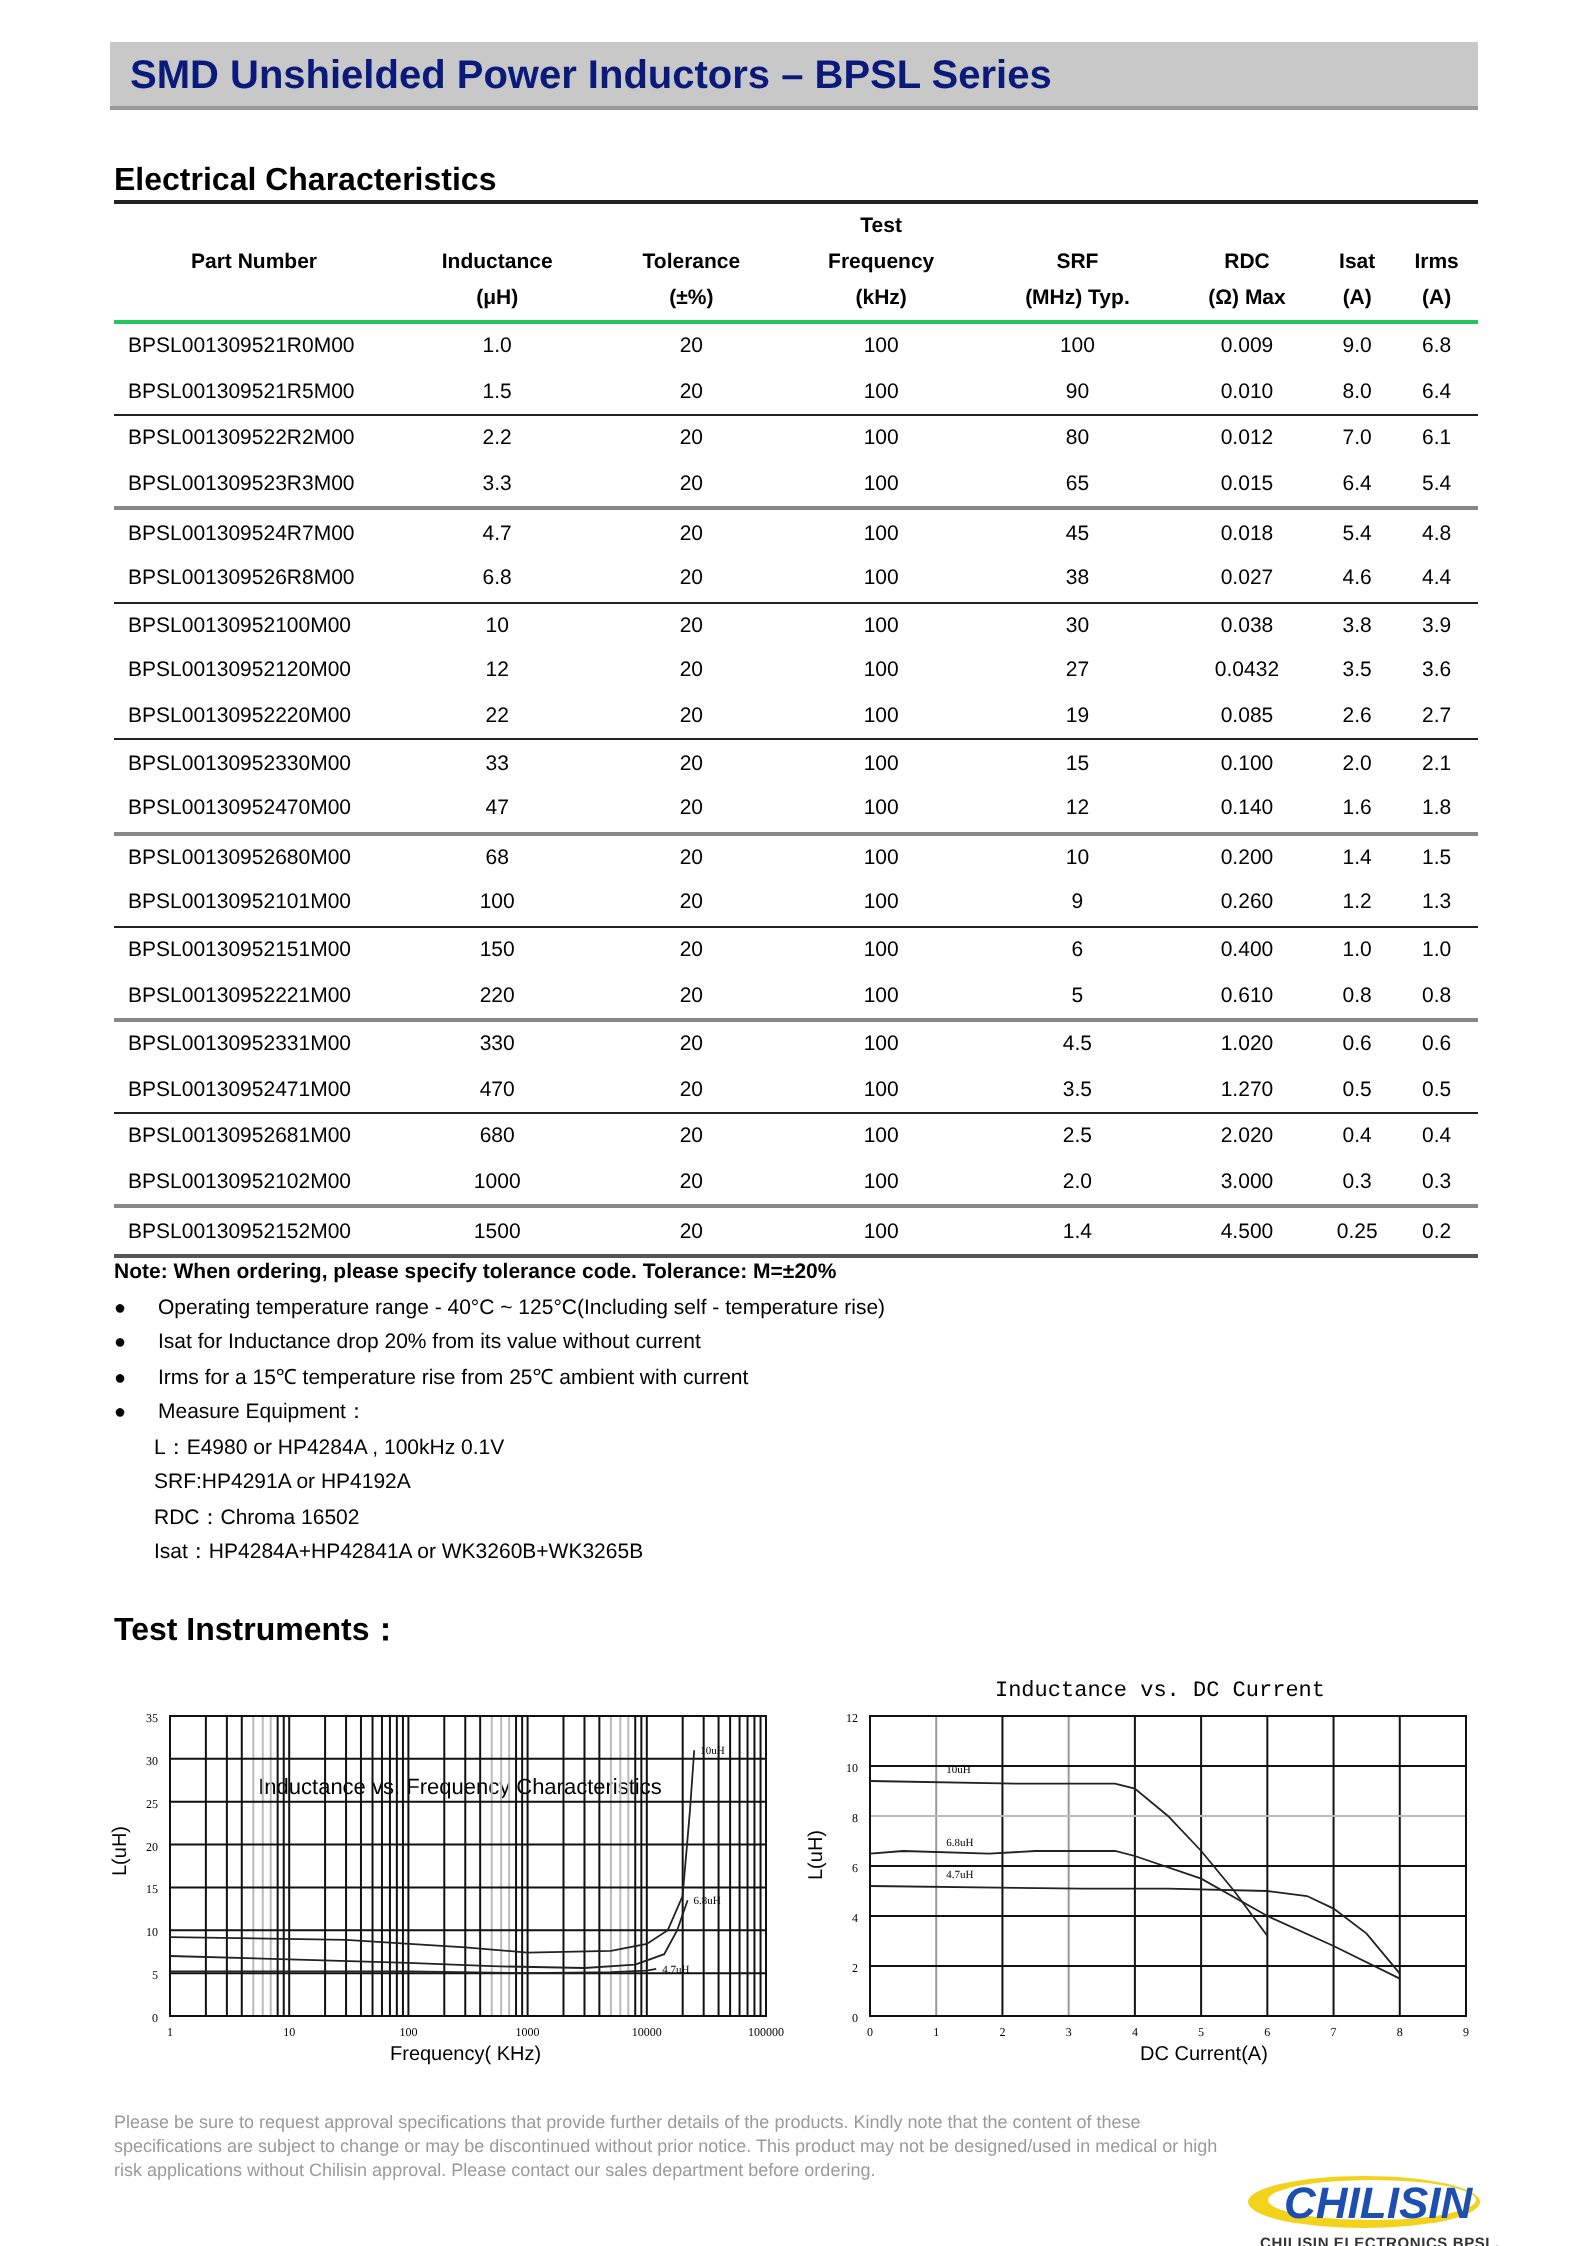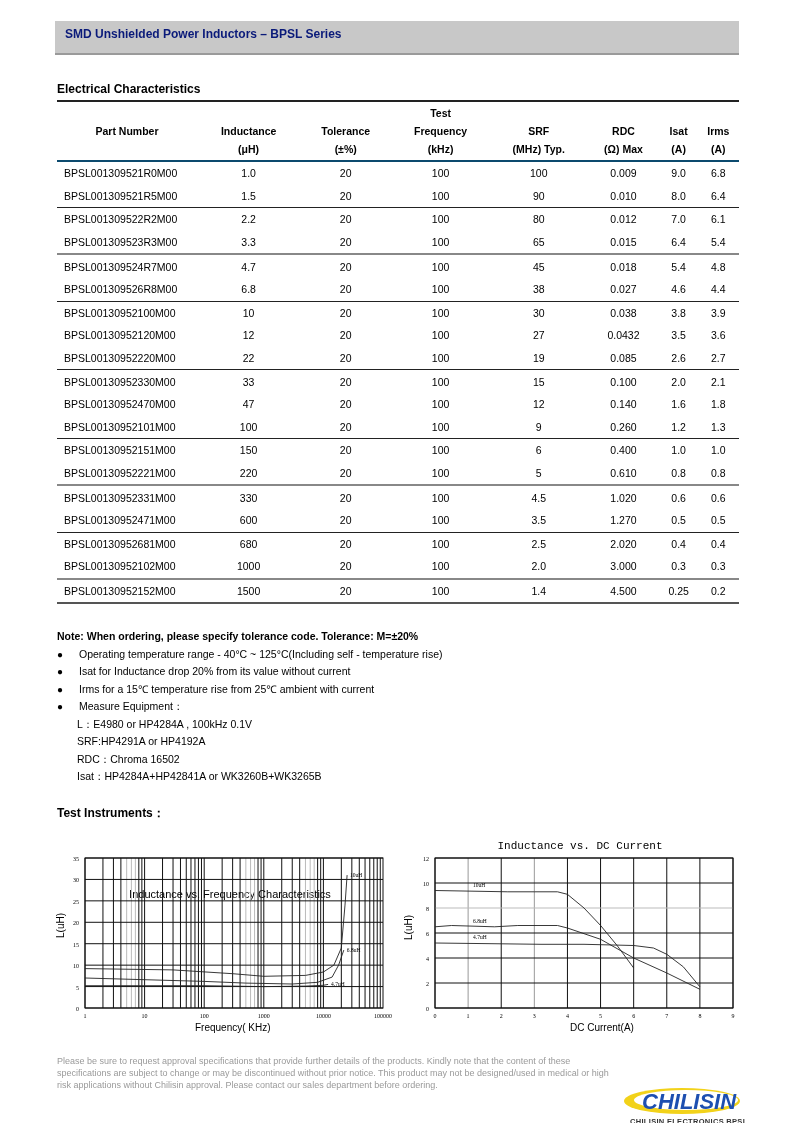--- a/index.html
+++ b/index.html
@@ -1,21 +1,21 @@
 <!DOCTYPE html>
 <html><head>
 <meta charset="utf-8">
 <style>
   html, body { margin: 0; padding: 0; background: #fff; }
   body { width: 794px; height: 1123px; position: relative; font-family: "Liberation Sans", sans-serif; color: #000; overflow: hidden; }
   .header-bar { position: absolute; left: 55px; top: 21px; width: 684px; height: 32px; background: #c8c8c8; border-bottom: 2px solid #9a9a9a; }
-  .header-title { position: absolute; left: 10px; top: 6px; font-size: 12px; font-weight: bold; color: #0a1a7a; }
-  .section-title { position: absolute; font-size: 12px; font-weight: bold; }
+  .header-title { position: absolute; left: 10px; top: 6px; font-size: 20px; font-weight: bold; color: #0a1a7a; }
+  .section-title { position: absolute; font-size: 16px; font-weight: bold; }
   table.spec { position: absolute; left: 57px; top: 100px; width: 682px; border-collapse: collapse; font-size: 10.5px; }
-  table.spec th { font-weight: bold; font-size: 10.5px; line-height: 18px; padding: 2px 0; border-top: 2px solid #222; border-bottom: 2px solid #0c4a6e; }
+  table.spec th { font-weight: bold; font-size: 10.5px; line-height: 18px; padding: 2px 0; border-top: 2px solid #222; border-bottom: 2px solid #22c55e; }
   table.spec td { text-align: center; height: 22.6px; padding: 0; }
   table.spec td.pn { text-align: left; padding-left: 7px; }
   table.spec tr.pair-start td { border-top: 1px solid #222; }
   table.spec tr.pair-start.g td { border-top: 2px solid #888; }
   table.spec tr.last td { border-bottom: 2px solid #555; }
   .notes { position: absolute; left: 57px; top: 628px; font-size: 10.5px; line-height: 17.5px; }
   .notes .note-bold { font-weight: bold; }
   .bullet { display: flex; }
   .bullet .dot { width: 22px; font-size: 10px; }
   .indent { padding-left: 20px; }
@@ -184,20 +184,30 @@
       <tr>
         <td class="pn">BPSL00130952470M00</td>
         <td>47</td>
         <td>20</td>
         <td>100</td>
         <td>12</td>
         <td>0.140</td>
         <td>1.6</td>
         <td>1.8</td>
       </tr>
+      <tr class="pair-start g">
+        <td class="pn">BPSL00130952680M00</td>
+        <td>68</td>
+        <td>20</td>
+        <td>100</td>
+        <td>10</td>
+        <td>0.200</td>
+        <td>1.4</td>
+        <td>1.5</td>
+      </tr>
       <tr>
         <td class="pn">BPSL00130952101M00</td>
         <td>100</td>
         <td>20</td>
         <td>100</td>
         <td>9</td>
         <td>0.260</td>
         <td>1.2</td>
         <td>1.3</td>
       </tr>
@@ -226,21 +236,21 @@
         <td>330</td>
         <td>20</td>
         <td>100</td>
         <td>4.5</td>
         <td>1.020</td>
         <td>0.6</td>
         <td>0.6</td>
       </tr>
       <tr>
         <td class="pn">BPSL00130952471M00</td>
-        <td>600</td>
+        <td>470</td>
         <td>20</td>
         <td>100</td>
         <td>3.5</td>
         <td>1.270</td>
         <td>0.5</td>
         <td>0.5</td>
       </tr>
       <tr class="pair-start">
         <td class="pn">BPSL00130952681M00</td>
         <td>680</td>

